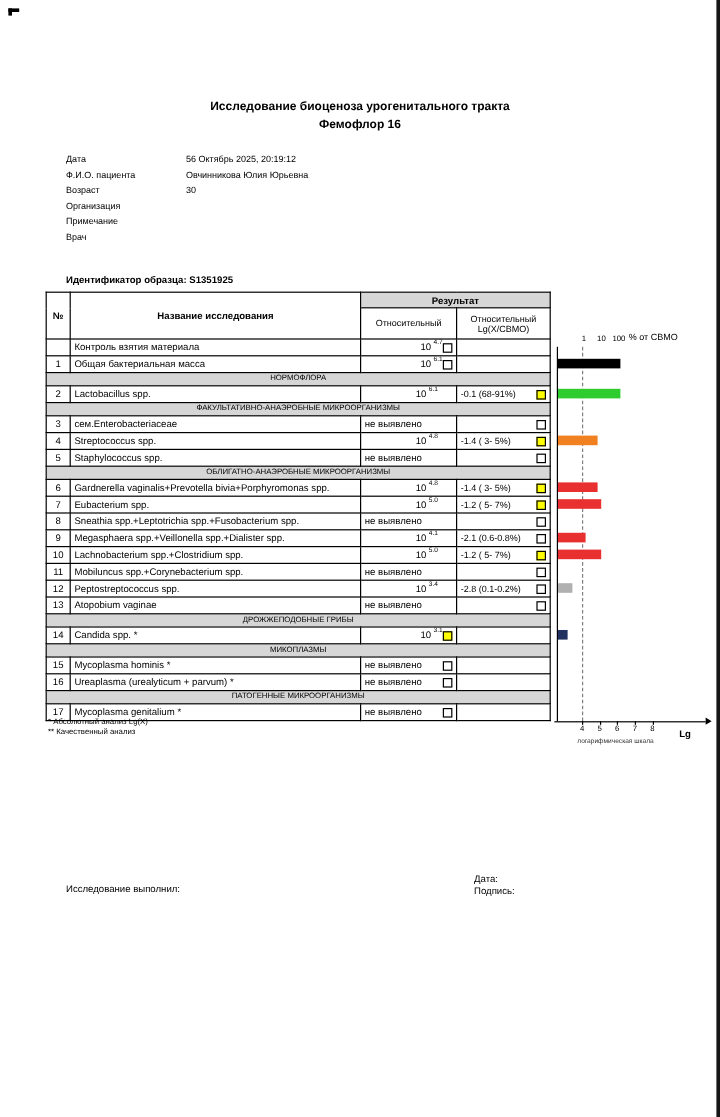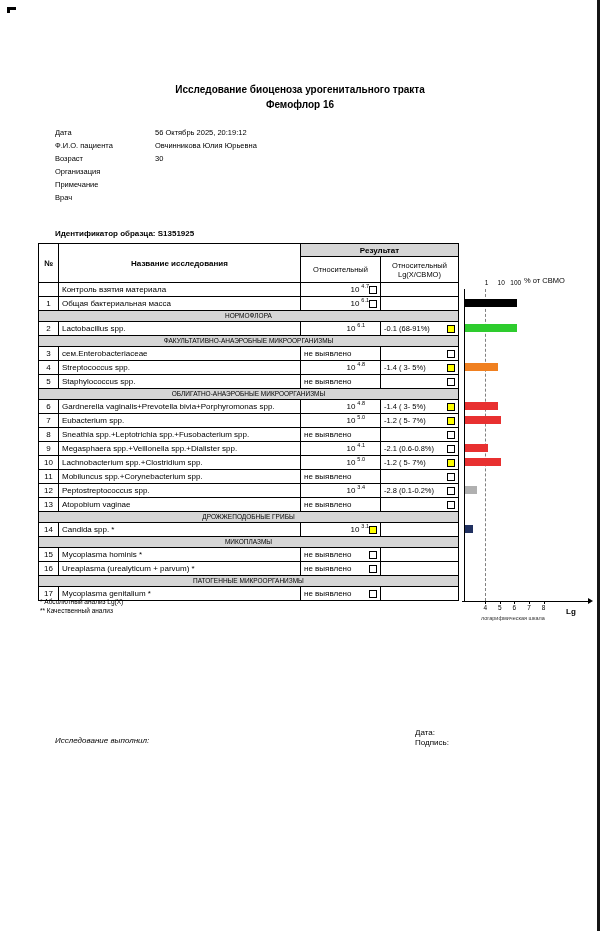--- a/index.html
+++ b/index.html
@@ -53,22 +53,22 @@
   #chart .arrow { position:absolute; width:0; height:0; border-left:5px solid #000; border-top:3.5px solid transparent; border-bottom:3.5px solid transparent; }
   #chart .tickmark { position:absolute; width:1px; height:3px; background:#000; }
   #chart .tick-label { position:absolute; width:10px; text-align:center; font-size:6.5px; }
   .pct-label { position:absolute; left:62px; top:33px; font-size:7.5px; }
   .lg-label { position:absolute; left:104px; font-size:8px; font-weight:bold; }
   .scale-note { position:absolute; left:19px; font-size:5.5px; color:#333; }
 
   .footnotes { position:absolute; top:597px; left:40px; font-size:6.5px; line-height:9px; }
 
   .signature { position:absolute; top:728px; left:0; right:0; font-size:8px; }
-  .performed { position:absolute; left:55px; top:8px;font-style:italic; }
-  .sig-right { position:absolute; left:415px; top:0; }
+  .performed { position:absolute; left:55px; top:8px; }
+  .sig-right { position:absolute; left:395px; top:0; }
   .sig-right div { height:10px; line-height:10px; }
 </style>
 </head>
 <body>
 
 <div class="page">
   <div class="corner-mark"></div>
   <div class="edge-right"></div>
 
   <div class="titles">

